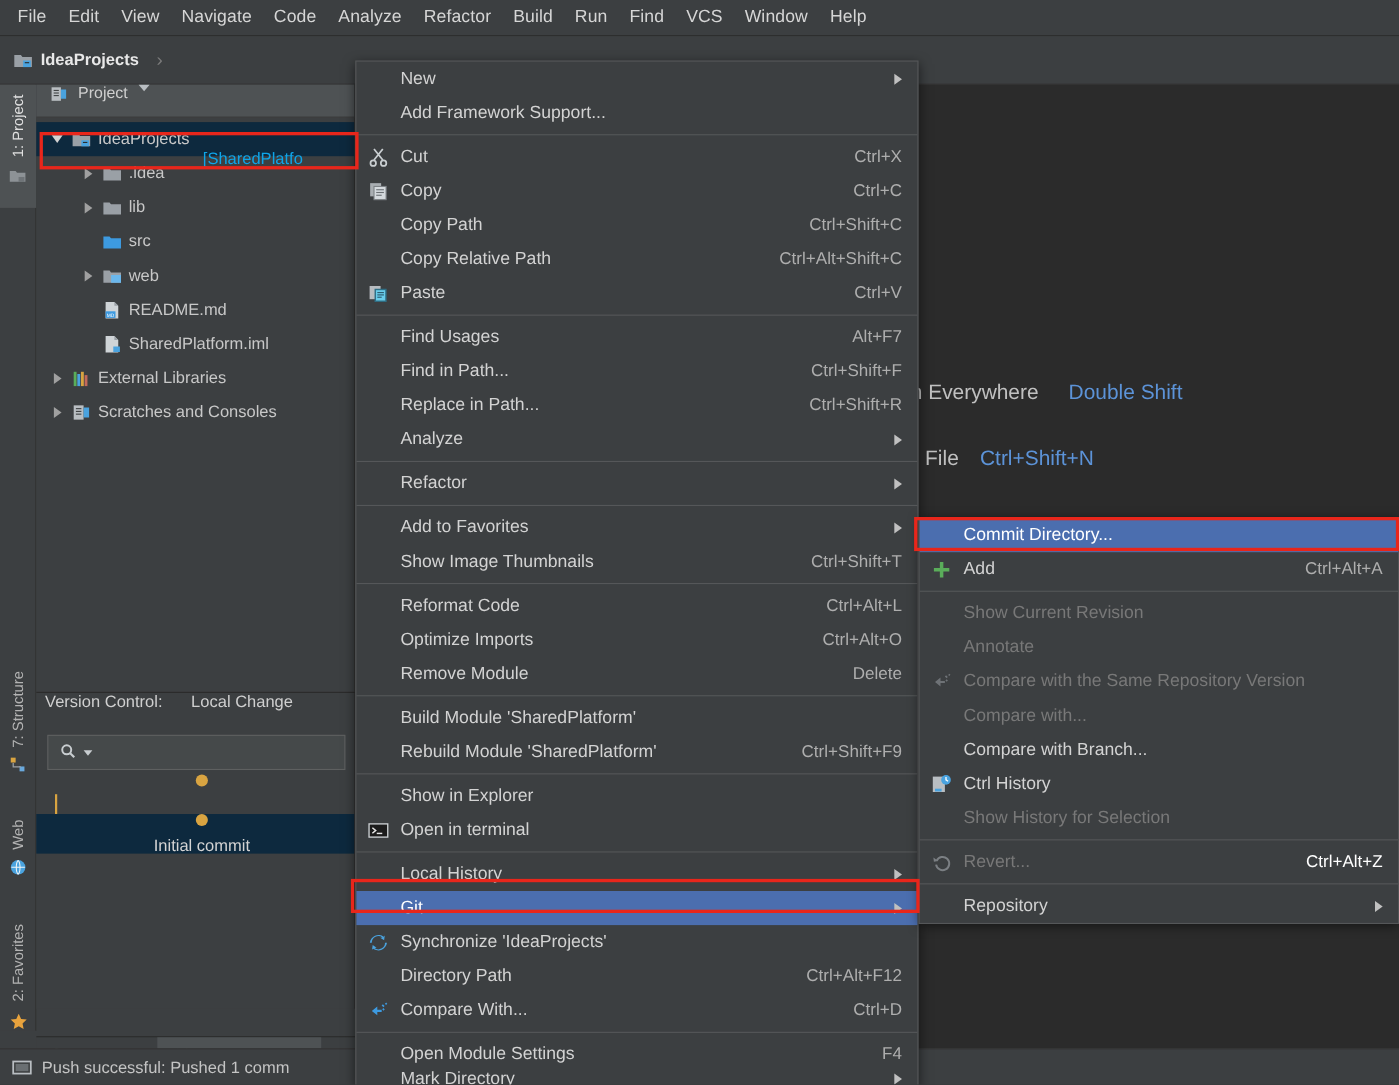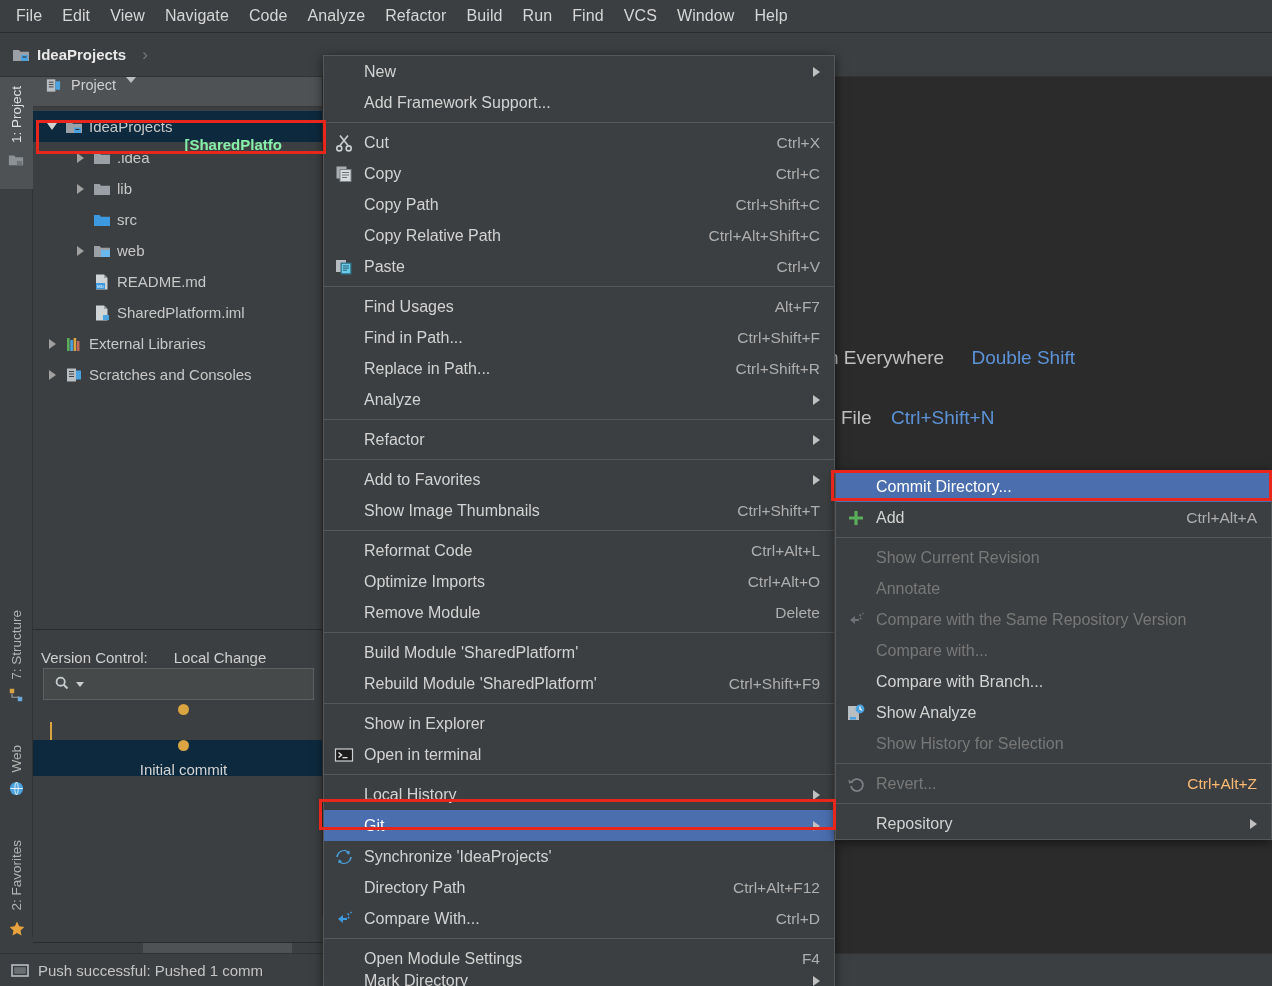--- a/index.html
+++ b/index.html
@@ -67,33 +67,33 @@
     height: 31px; display: flex; align-items: center; gap: 6px;
     padding-left: 6px; color: #c8c8c8; white-space: nowrap; position: relative;
   }
   .tree-row.sel { background: #0d293e; }
   .arrow-r { width: 0; height: 0; border-left: 7px solid #a0a0a0;
              border-top: 5px solid transparent; border-bottom: 5px solid transparent; }
   .arrow-d { width: 0; height: 0; border-top: 7px solid #d2d2d2;
              border-left: 5px solid transparent; border-right: 5px solid transparent; }
   .arrow-slot { width: 14px; display: flex; justify-content: center; }
   .ico { width: 18px; height: 18px; flex: 0 0 18px; position: relative; }
-  .lbl-bold { font-weight: bold; color: #86efac; margin-top: 36px; }
+  .lbl-bold { font-weight: normal; color: #0ea5e9; margin-top: 36px; }
 
   .redbox {
     position: absolute; border: 3px solid #e8261b; pointer-events: none; z-index: 60;
   }
 
   
   .vcs-panel {
     position: absolute; left: 33px; top: 629px; width: 290px; height: 288px;
     background: #3c3f41; border-top: 1px solid #2b2b2b; border-right: 1px solid #323232;
   }
   .vcs-title {
-    height: 36px; display: flex; align-items: flex-end; gap: 26px;
+    height: 36px; display: flex; align-items: flex-start; gap: 26px;
     padding-left: 8px; font-size: 15px; color: #cfcfcf; white-space: nowrap;
   }
   .vcs-search {
     margin: 2px 8px 0 10px; height: 32px; background: #45494a;
     border: 1px solid #5e6060; display: flex; align-items: center; padding-left: 10px; gap: 4px;
   }
   .commit-row {
     height: 36px; display: flex; align-items: center; gap: 10px;
     padding-left: 12px; font-size: 15px; color: #d4d4d4; position: relative; flex-direction: column;
   }
@@ -132,21 +132,21 @@
   .mi {
     display: flex; align-items: center; height: 31px; position: relative;
     padding-left: 40px; padding-right: 14px; font-size: 16px; color: #d3d3d3;
     white-space: nowrap;
   }
   .mi.sel { background: #4b6eaf; color: #ffffff; }
   .mi.disabled { color: #787878; }
   .mi .mi-icon { position: absolute; left: 10px; top: 50%; transform: translateY(-50%);
                  width: 20px; height: 20px; }
   .mi .acc { margin-left: auto; padding-left: 36px; font-size: 15.5px; color: #aeaeae; }
-  .mi.disabled .acc { color: #fdba74; text-align: right; }
+  .mi.disabled .acc { color: #ffffff; text-align: right; }
   .mi .sub-arrow {
     margin-left: auto; width: 0; height: 0;
     border-left: 7px solid #c0c0c0; border-top: 5px solid transparent;
     border-bottom: 5px solid transparent;
   }
   .msep { height: 1px; background: #555759; margin: 4px 0; }
 
   #ctx-main { left: 323px; top: 55px; width: 512px; }
   #ctx-git  { left: 835px; top: 470px; width: 437px; }
 
@@ -642,21 +642,21 @@
       </div>
       <div class="mi">
         <span class="mi-icon">
           <svg width="20" height="20" viewBox="0 0 20 20">
             <rect x="2" y="3" width="11" height="14" fill="#b9bec2"></rect>
             <rect x="4" y="14" width="6" height="2.5" fill="#4aa3df"></rect>
             <circle cx="14" cy="6" r="4.4" fill="#4aa3df"></circle>
             <path d="M14 3.4V6l1.9 1.2" stroke="#fff" stroke-width="1.2" fill="none"></path>
           </svg>
         </span>
-        <span>Show Analyze</span>
+        <span>Ctrl History</span>
       </div>
       <div class="mi disabled">
         <span>Show History for Selection</span>
       </div>
       <div class="msep"></div>
       <div class="mi disabled">
         <span class="mi-icon">
           <svg width="20" height="20" viewBox="0 0 20 20">
             <path d="M5.5 8.5A6 6 0 1 1 5 12" stroke="#7b7f83" stroke-width="1.8" fill="none"></path>
             <path d="M2.5 5.5l.5 4 4-.8z" fill="#7b7f83"></path>

